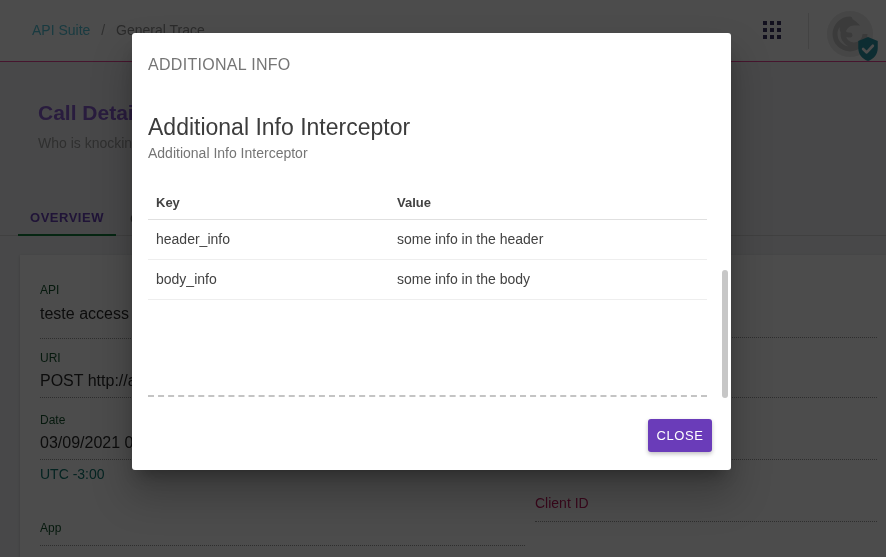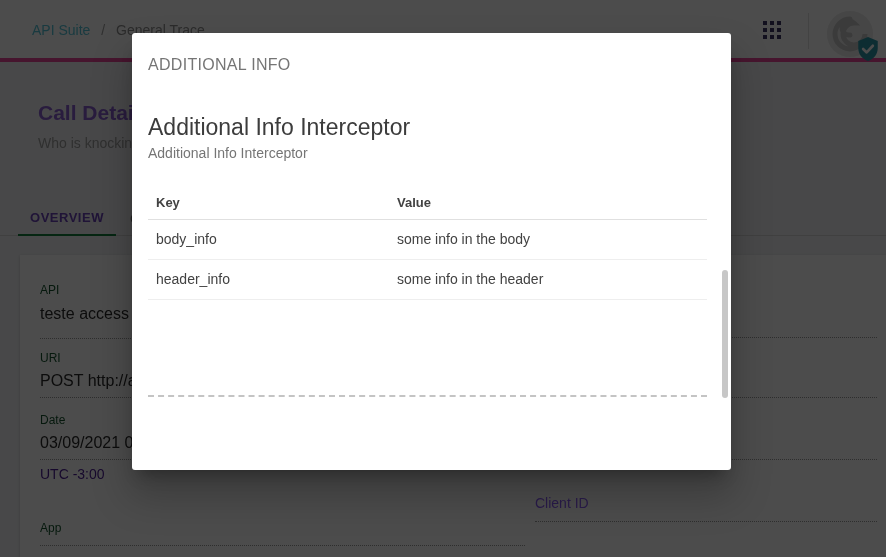--- a/index.html
+++ b/index.html
@@ -6,21 +6,21 @@
   html,body { width:886px; height:557px; }
   body {
     font-family:"Liberation Sans", sans-serif;
     position:relative; width:886px; height:557px;
     background:#f1f2f4; overflow:hidden;
   }
 
   
   .topbar{
     position:absolute; left:0; top:0; width:886px; height:62px;
-    background:#ffffff; border-bottom:4px solid #ec4899; z-index:1;
+    background:#ffffff; border-bottom:1px solid #ec4899; z-index:1;
   }
   .breadcrumb{ position:absolute; left:32px; top:22px; font-size:14px; white-space:nowrap;}
   .crumb-link{ color:#55c4d8; cursor:pointer; }
   .crumb-sep{ color:#9e9e9e; margin:0 7px; }
   .crumb-current{ color:#8f8f8f; }
   .grid-icon{
     position:absolute; left:763px; top:21px; width:18px; height:18px;
     display:grid; grid-template-columns:repeat(3,4px); grid-template-rows:repeat(3,4px);
     gap:3px; cursor:pointer;
   }
@@ -53,21 +53,21 @@
 
   .card{
     position:absolute; left:20px; top:255px; width:866px; height:302px;
     background:#ffffff; box-shadow:0 1px 3px rgba(0,0,0,.18); z-index:1;
   }
   .fld-label{ position:absolute; font-size:12px; color:#14532d; white-space:nowrap; }
   .fld-value{ position:absolute; font-size:16px; color:#2b2b2b; white-space:nowrap;text-align:center; }
   .dotline{ position:absolute; border-bottom:1px dotted #9a9a9a; height:1px; }
   .dot-left{ left:20px; width:485px; }
   .dot-right{ left:515px; width:342px; }
-  .tz-text{ position:absolute; font-size:14px; color:#4c1d95; white-space:nowrap; }
+  .tz-text{ position:absolute; font-size:14px; color:#0f766e; white-space:nowrap; }
 
   
   .overlay{
     position:absolute; left:0; top:0; width:886px; height:557px;
     background:rgba(0,0,0,0.70); z-index:10;
   }
   .modal{
     position:absolute; left:132px; top:33px; width:599px; height:437px;
     background:#ffffff; border-radius:3px; z-index:20;
     box-shadow:0 11px 15px -7px rgba(0,0,0,.3), 0 24px 38px 3px rgba(0,0,0,.22);
@@ -157,47 +157,48 @@
   <div class="dotline dot-left" style="top:204px;"></div>
 
   <div class="tz-text" style="left:20px; top:211px;">UTC -3:00</div>
 
   <div class="fld-label" style="left:20px; top:266px;">App</div>
   <div class="dotline dot-left" style="top:290px;"></div>
 
   <div class="dotline dot-right" style="top:82px;"></div>
   <div class="dotline dot-right" style="top:142px;"></div>
   <div class="dotline dot-right" style="top:204px;"></div>
-  <div class="fld-label" style="left:515px; top:240px; font-size:14px; color:#8b5cf6;">Client ID</div>
+  <div class="fld-label" style="left:515px; top:240px; font-size:14px; color:#be185d;">Client ID</div>
   <div class="dotline dot-right" style="top:266px;"></div>
 </section>
 
 <div class="overlay"></div>
 
 <div class="modal">
   <div class="modal-eyebrow">ADDITIONAL INFO</div>
   <div class="modal-title">Additional Info Interceptor</div>
   <div class="modal-subtitle">Additional Info Interceptor</div>
 
   <table class="itable">
     <thead>
       <tr>
         <th class="col-key">Key</th>
         <th>Value</th>
       </tr>
     </thead>
     <tbody>
       <tr>
+        <td>header_info</td>
+        <td>some info in the header</td>
+      </tr>
+      <tr>
         <td>body_info</td>
         <td>some info in the body</td>
       </tr>
-      <tr>
-        <td>header_info</td>
-        <td>some info in the header</td>
-      </tr>
     </tbody>
   </table>
 
   <div class="dashline"></div>
 
+  <button class="close-btn">CLOSE</button>
 
   <div class="modal-scroll-thumb"></div>
 </div>
 
 </body></html>

